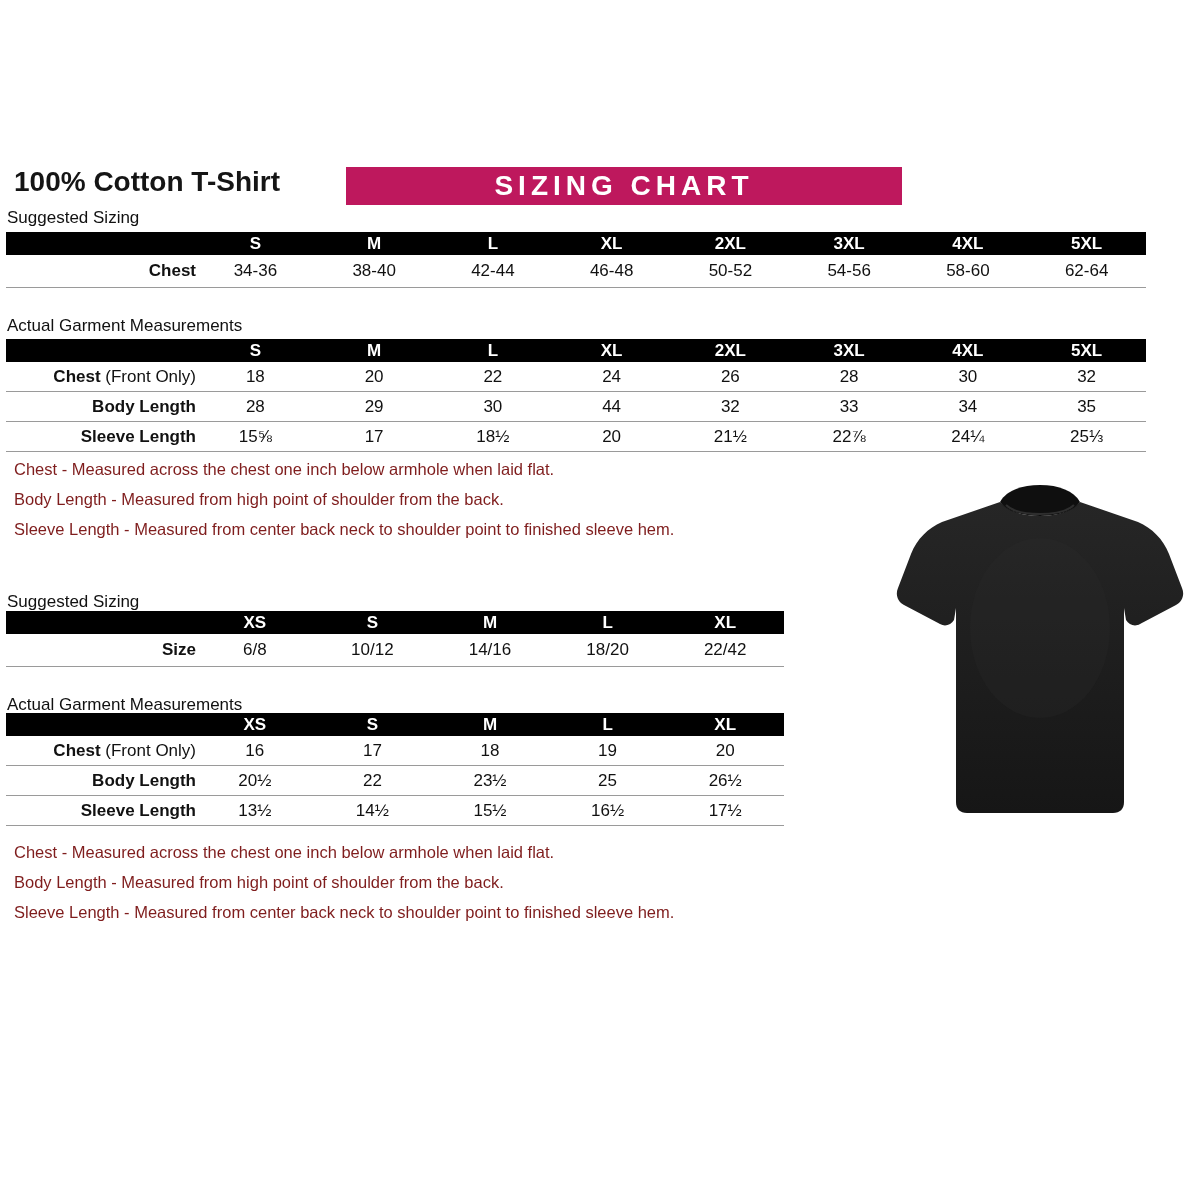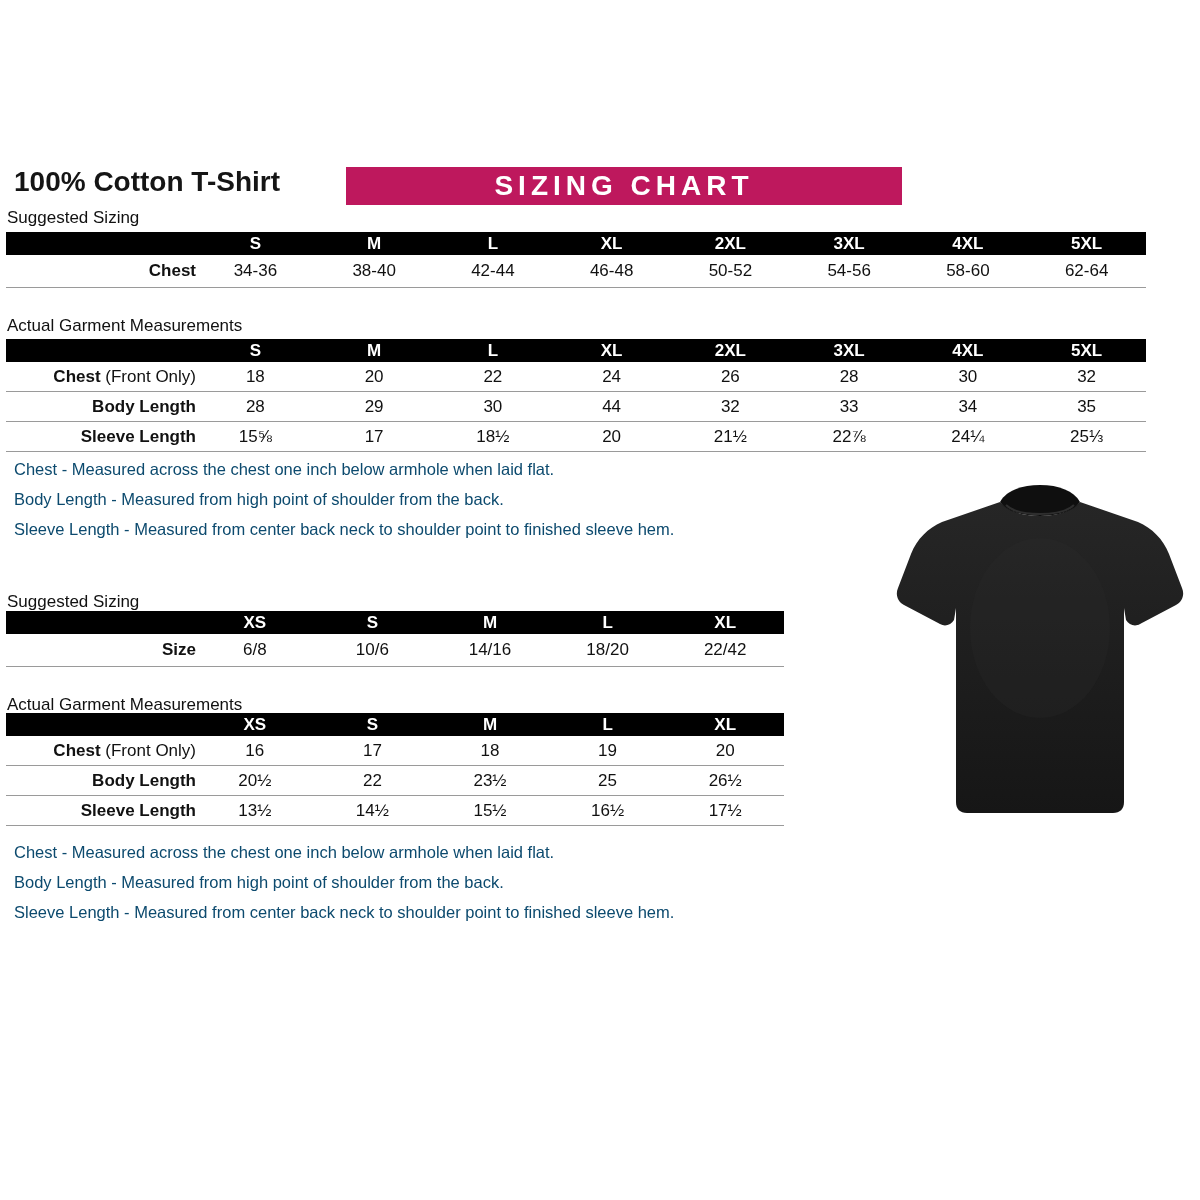--- a/index.html
+++ b/index.html
@@ -11,21 +11,21 @@
   .sec-label{position:absolute;left:7px;font-size:17px;color:#111;}
   table.tbl{position:absolute;left:6px;border-collapse:collapse;table-layout:fixed;}
   .tbl.adult{width:1140px;}
   .tbl.youth{width:778px;}
   .tbl col.lbl{width:190px;}
   .tbl th{background:#000;color:#fff;font-weight:700;font-size:17px;height:23px;padding:0;text-align:center;}
   .tbl td{font-size:17px;height:29px;text-align:center;border-bottom:1px solid #9a9a9a;padding:0;color:#111;}
   .tbl.suggest td{height:32px;}
   td.rowlbl{text-align:right;padding-left:9px;}
   .b{font-weight:700;}
-  .notes{position:absolute;left:14px;font-size:16.5px;color:#0c4a6e;}
+  .notes{position:absolute;left:14px;font-size:16.5px;color:#7f1d1d;}
   .notes div{height:30px;line-height:22px;}
   .youth-title{position:absolute;left:4px;top:550px;font-size:26px;font-weight:700;color:#111;}
   .tee{position:absolute;left:894px;top:478px;}
 </style>
 </head>
 <body>
 
 <div class="page">
 
   <div class="title">100% Cotton T-Shirt</div>
@@ -159,21 +159,21 @@
         <th>S</th>
         <th>M</th>
         <th>L</th>
         <th>XL</th>
       </tr>
     </thead>
     <tbody>
       <tr>
         <td class="rowlbl"><span class="b">Size</span><span></span></td>
         <td>6/8</td>
-        <td>10/6</td>
+        <td>10/12</td>
         <td>14/16</td>
         <td>18/20</td>
         <td>22/42</td>
       </tr>
     </tbody>
   </table>
 
   <div class="sec-label" style="top:695px">Actual Garment Measurements</div>
   <table class="tbl youth" style="top:713px">
     <colgroup>

